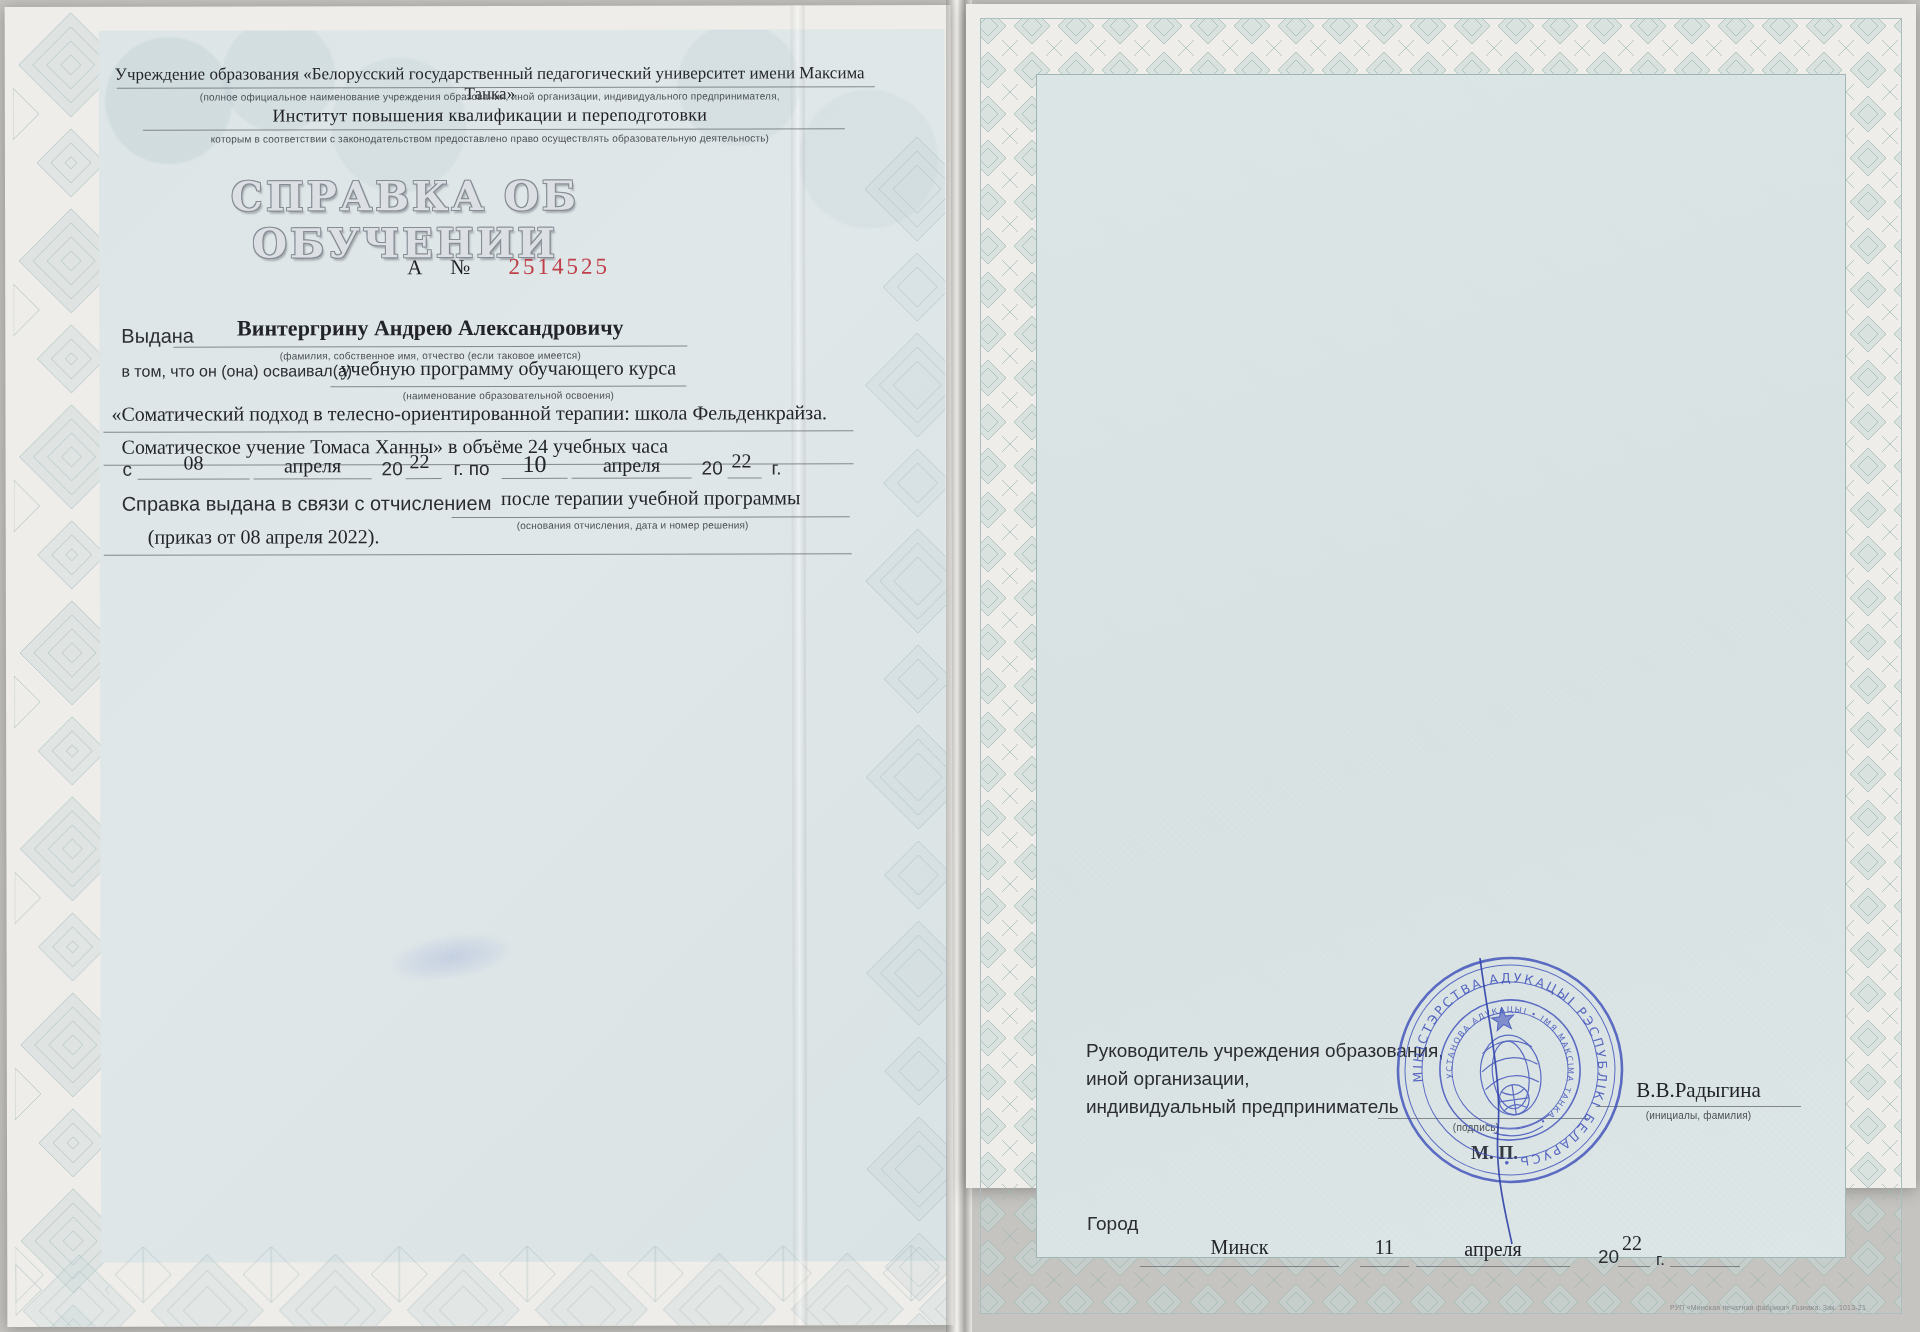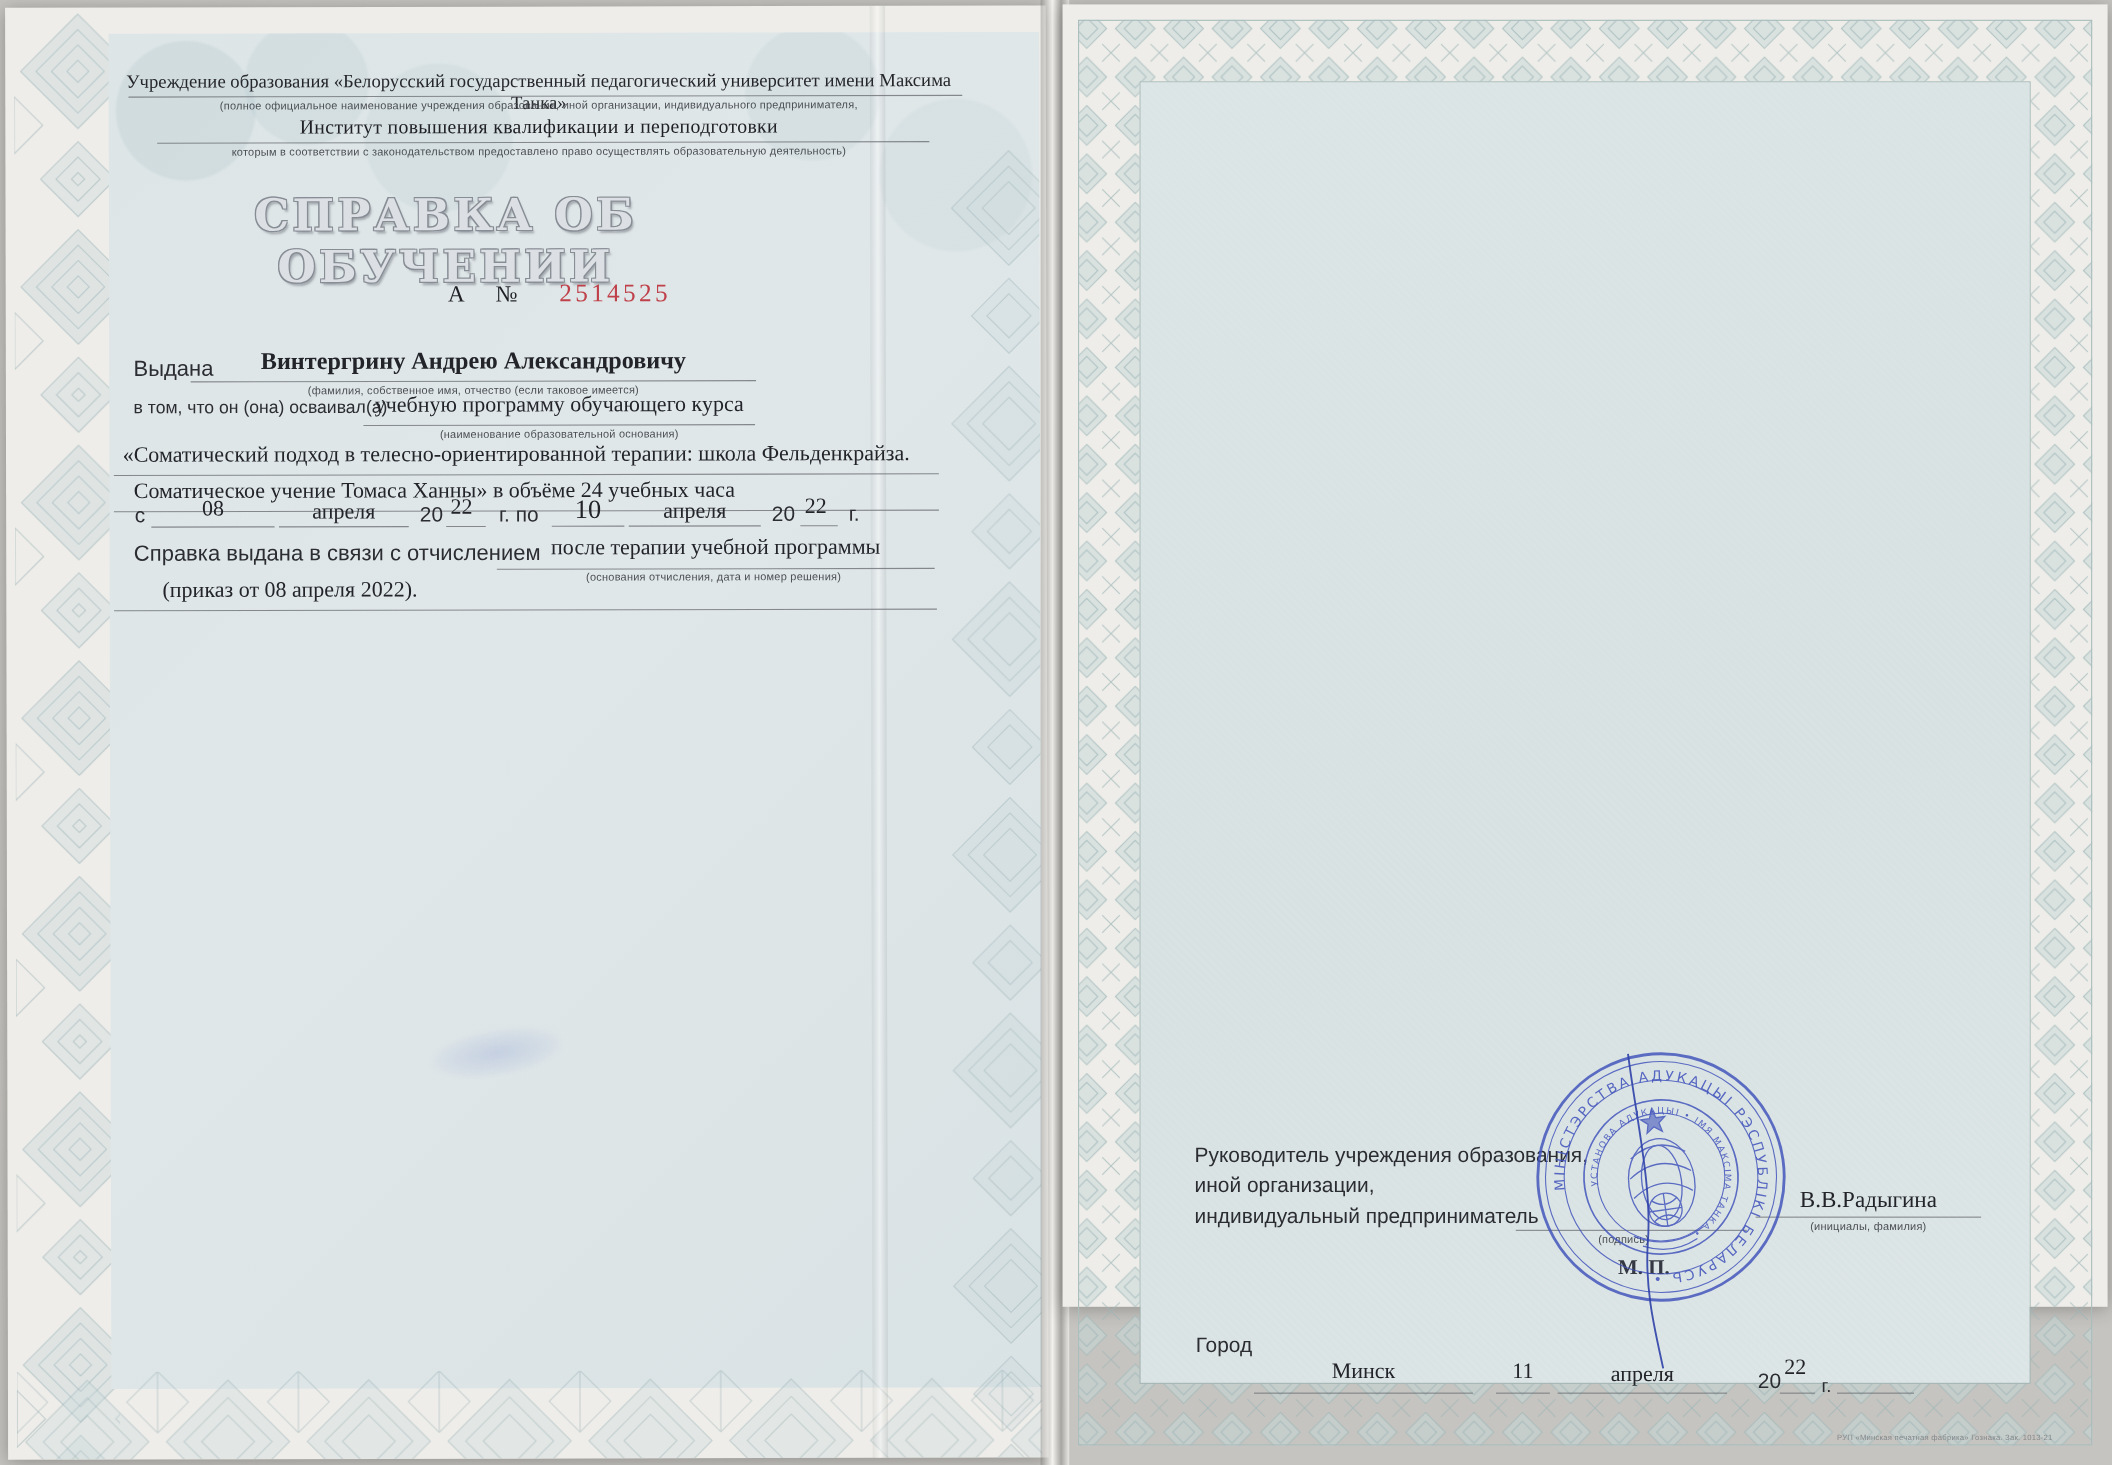--- a/index.html
+++ b/index.html
@@ -115,21 +115,21 @@
   </div>
 
   <div class="abs sans" style="left:116px;top:318px;font-size:20px">Выдана</div>
   <div class="abs fill center" style="left:168px;top:309px;width:514px;font-size:22px;font-weight:bold">Винтергрину Андрею Александровичу</div>
   <div class="u" style="left:168px;top:340px;width:514px"></div>
   <div class="abs note" style="left:168px;top:344px;width:514px">(фамилия, собственное имя, отчество (если таковое имеется)</div>
 
   <div class="abs sans" style="left:116px;top:356px;font-size:16px">в том, что он (она) осваивал(а)</div>
   <div class="abs fill center" style="left:325px;top:351px;width:356px;font-size:20px">учебную программу обучающего курса</div>
   <div class="u" style="left:325px;top:380px;width:356px"></div>
-  <div class="abs note" style="left:325px;top:384px;width:356px">(наименование образовательной основания)</div>
+  <div class="abs note" style="left:325px;top:384px;width:356px">(наименование образовательной освоения)</div>
 
   <div class="abs fill" style="left:106px;top:396px;width:760px;font-size:20px">«Соматический подход в телесно-ориентированной терапии: школа Фельденкрайза.</div>
   <div class="u" style="left:98px;top:425px;width:750px"></div>
   <div class="abs fill" style="left:116px;top:429px;width:740px;font-size:20px">Соматическое учение Томаса Ханны» в объёме 24 учебных часа</div>
   <div class="u" style="left:98px;top:458px;width:750px"></div>
 
   <div class="abs sans" style="left:117px;top:452px;font-size:19px">с</div>
   <div class="abs fill center" style="left:132px;top:445px;width:112px;font-size:20px">08</div>
   <div class="u" style="left:132px;top:472px;width:112px"></div>
   <div class="abs fill center" style="left:248px;top:448px;width:118px;font-size:20px">апреля</div>
@@ -143,21 +143,21 @@
   <div class="abs fill center" style="left:566px;top:448px;width:120px;font-size:20px">апреля</div>
   <div class="u" style="left:566px;top:472px;width:120px"></div>
   <div class="abs sans" style="left:696px;top:452px;font-size:19px">20</div>
   <div class="abs fill" style="left:726px;top:444px;font-size:20px">22</div>
   <div class="u" style="left:722px;top:472px;width:34px"></div>
   <div class="abs sans" style="left:766px;top:452px;font-size:19px">г.</div>
 
   <div class="abs sans" style="left:116px;top:486px;font-size:20px">Справка выдана в связи с отчислением</div>
   <div class="abs fill center" style="left:446px;top:481px;width:398px;font-size:20px">после терапии учебной программы</div>
   <div class="u" style="left:446px;top:511px;width:398px"></div>
-  <div class="abs note" style="left:444px;top:514px;width:398px">(основания отчисления, дата и номер решения)</div>
+  <div class="abs note" style="left:428px;top:514px;width:398px">(основания отчисления, дата и номер решения)</div>
   <div class="abs fill" style="left:142px;top:519px;font-size:20px">(приказ от 08 апреля 2022).</div>
   <div class="u" style="left:98px;top:548px;width:748px"></div>
 
   <div class="abs smudge" style="left:385px;top:930px;width:120px;height:42px"></div>
 </div>
 
 <div class="abs" id="foldGap" style="left:946px;top:0;width:26px;height:1332px"></div>
 
 <div class="page" id="pageR">
 

